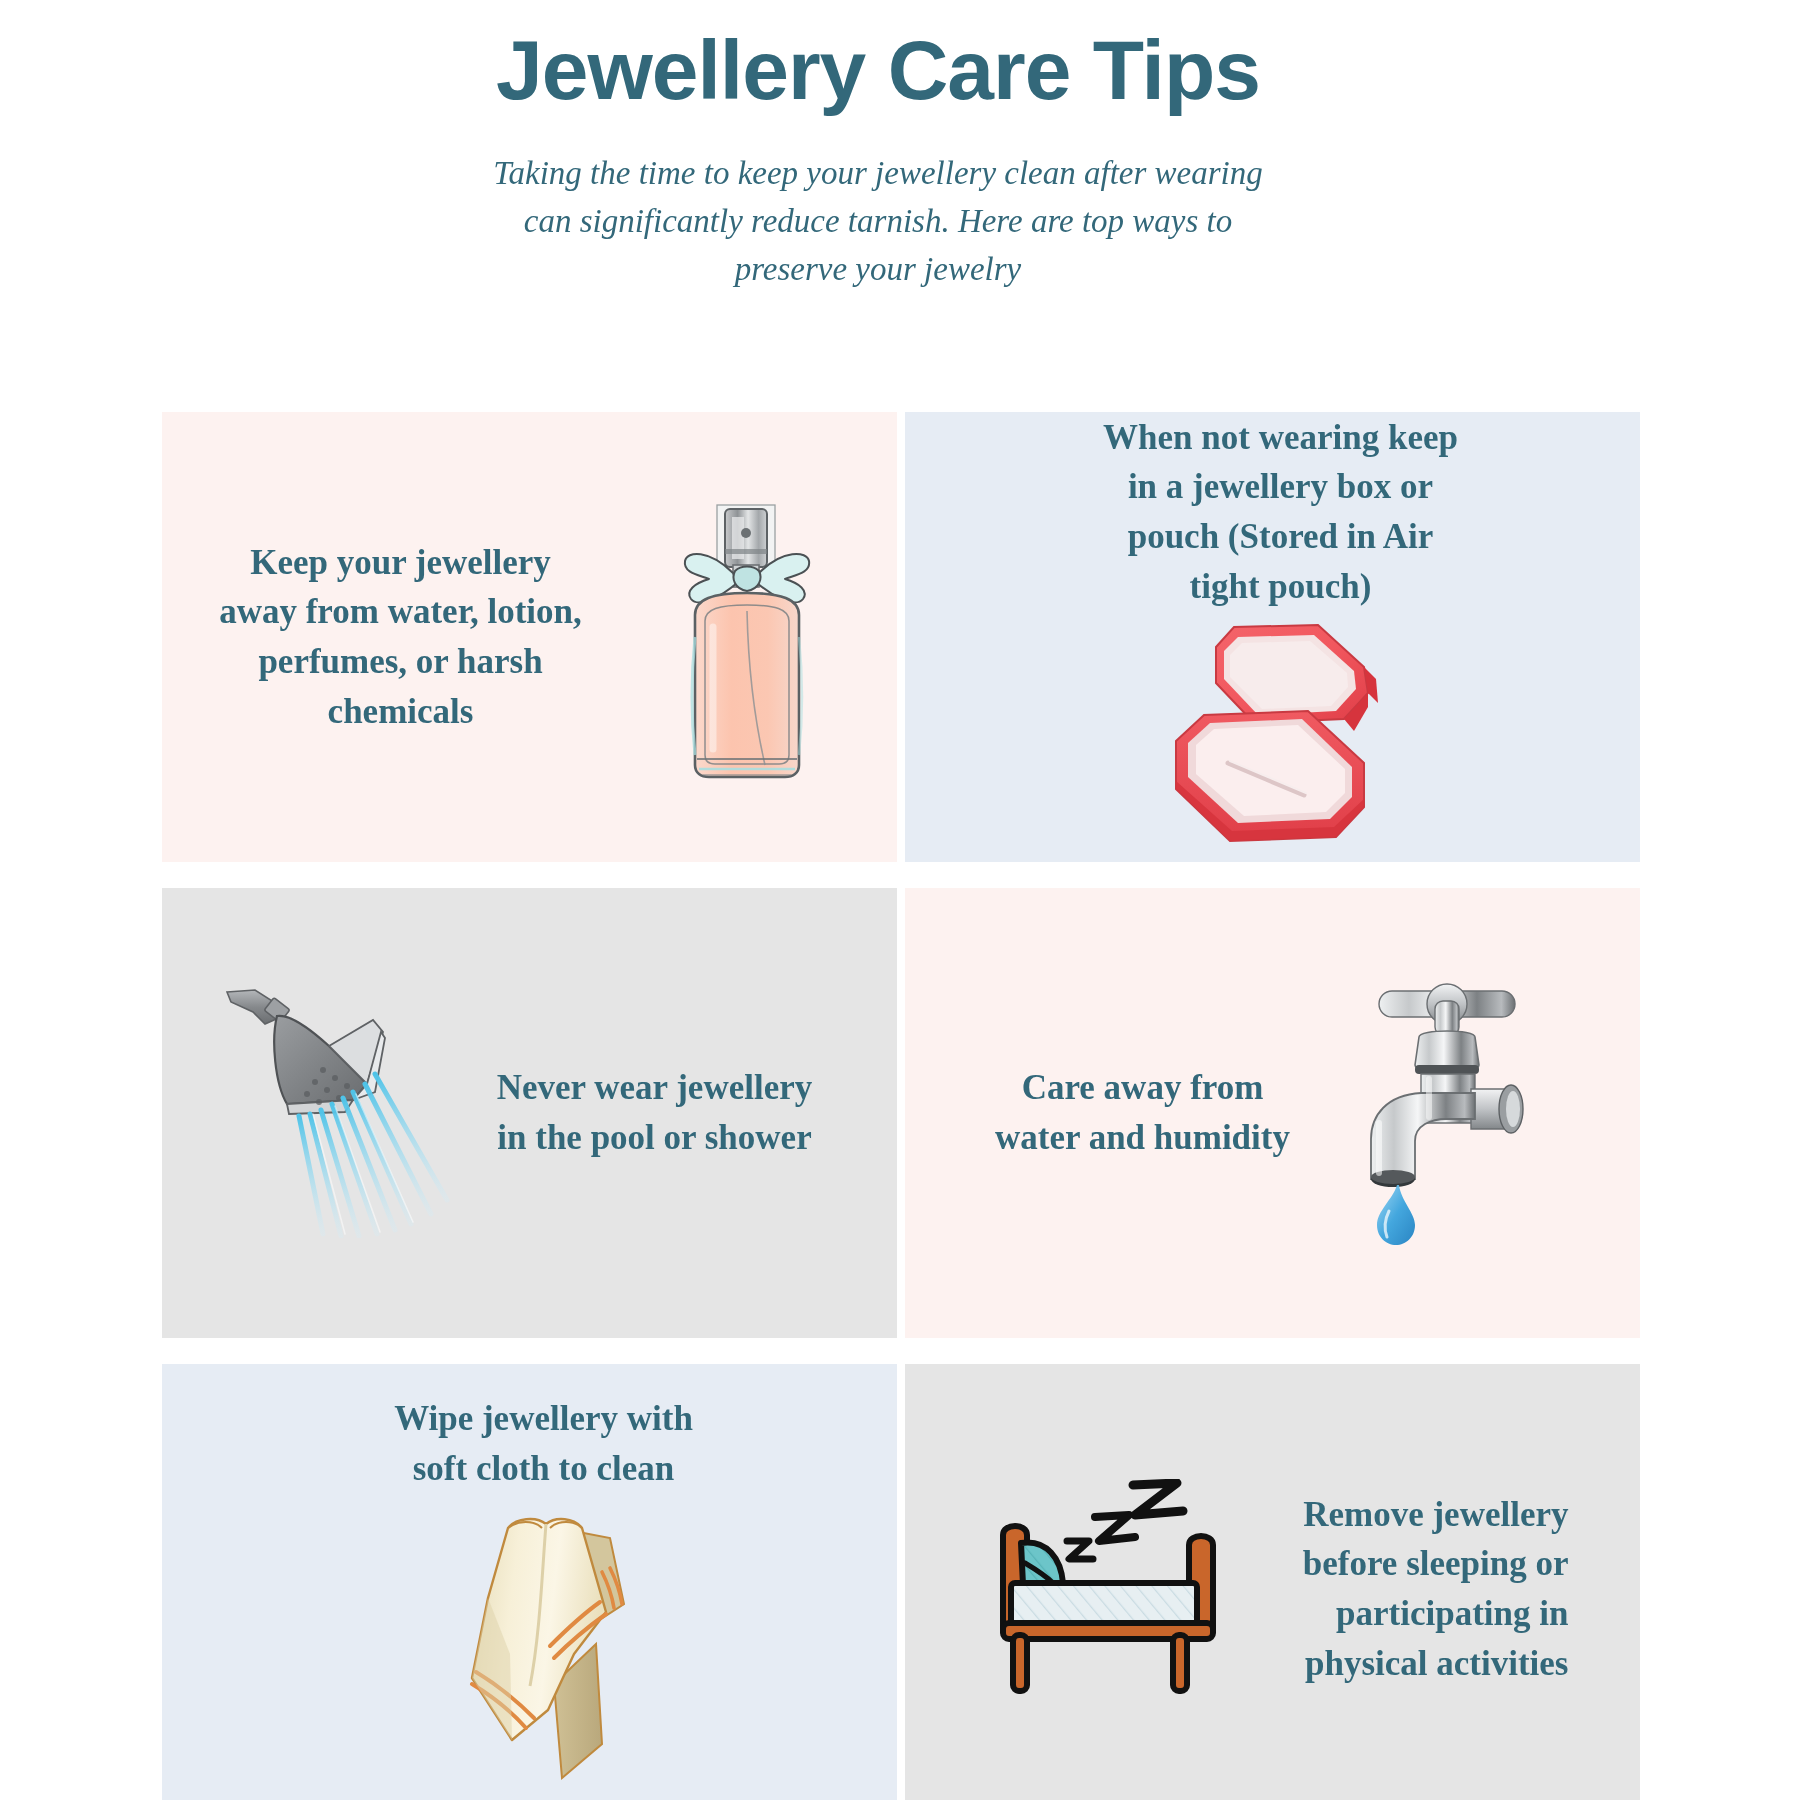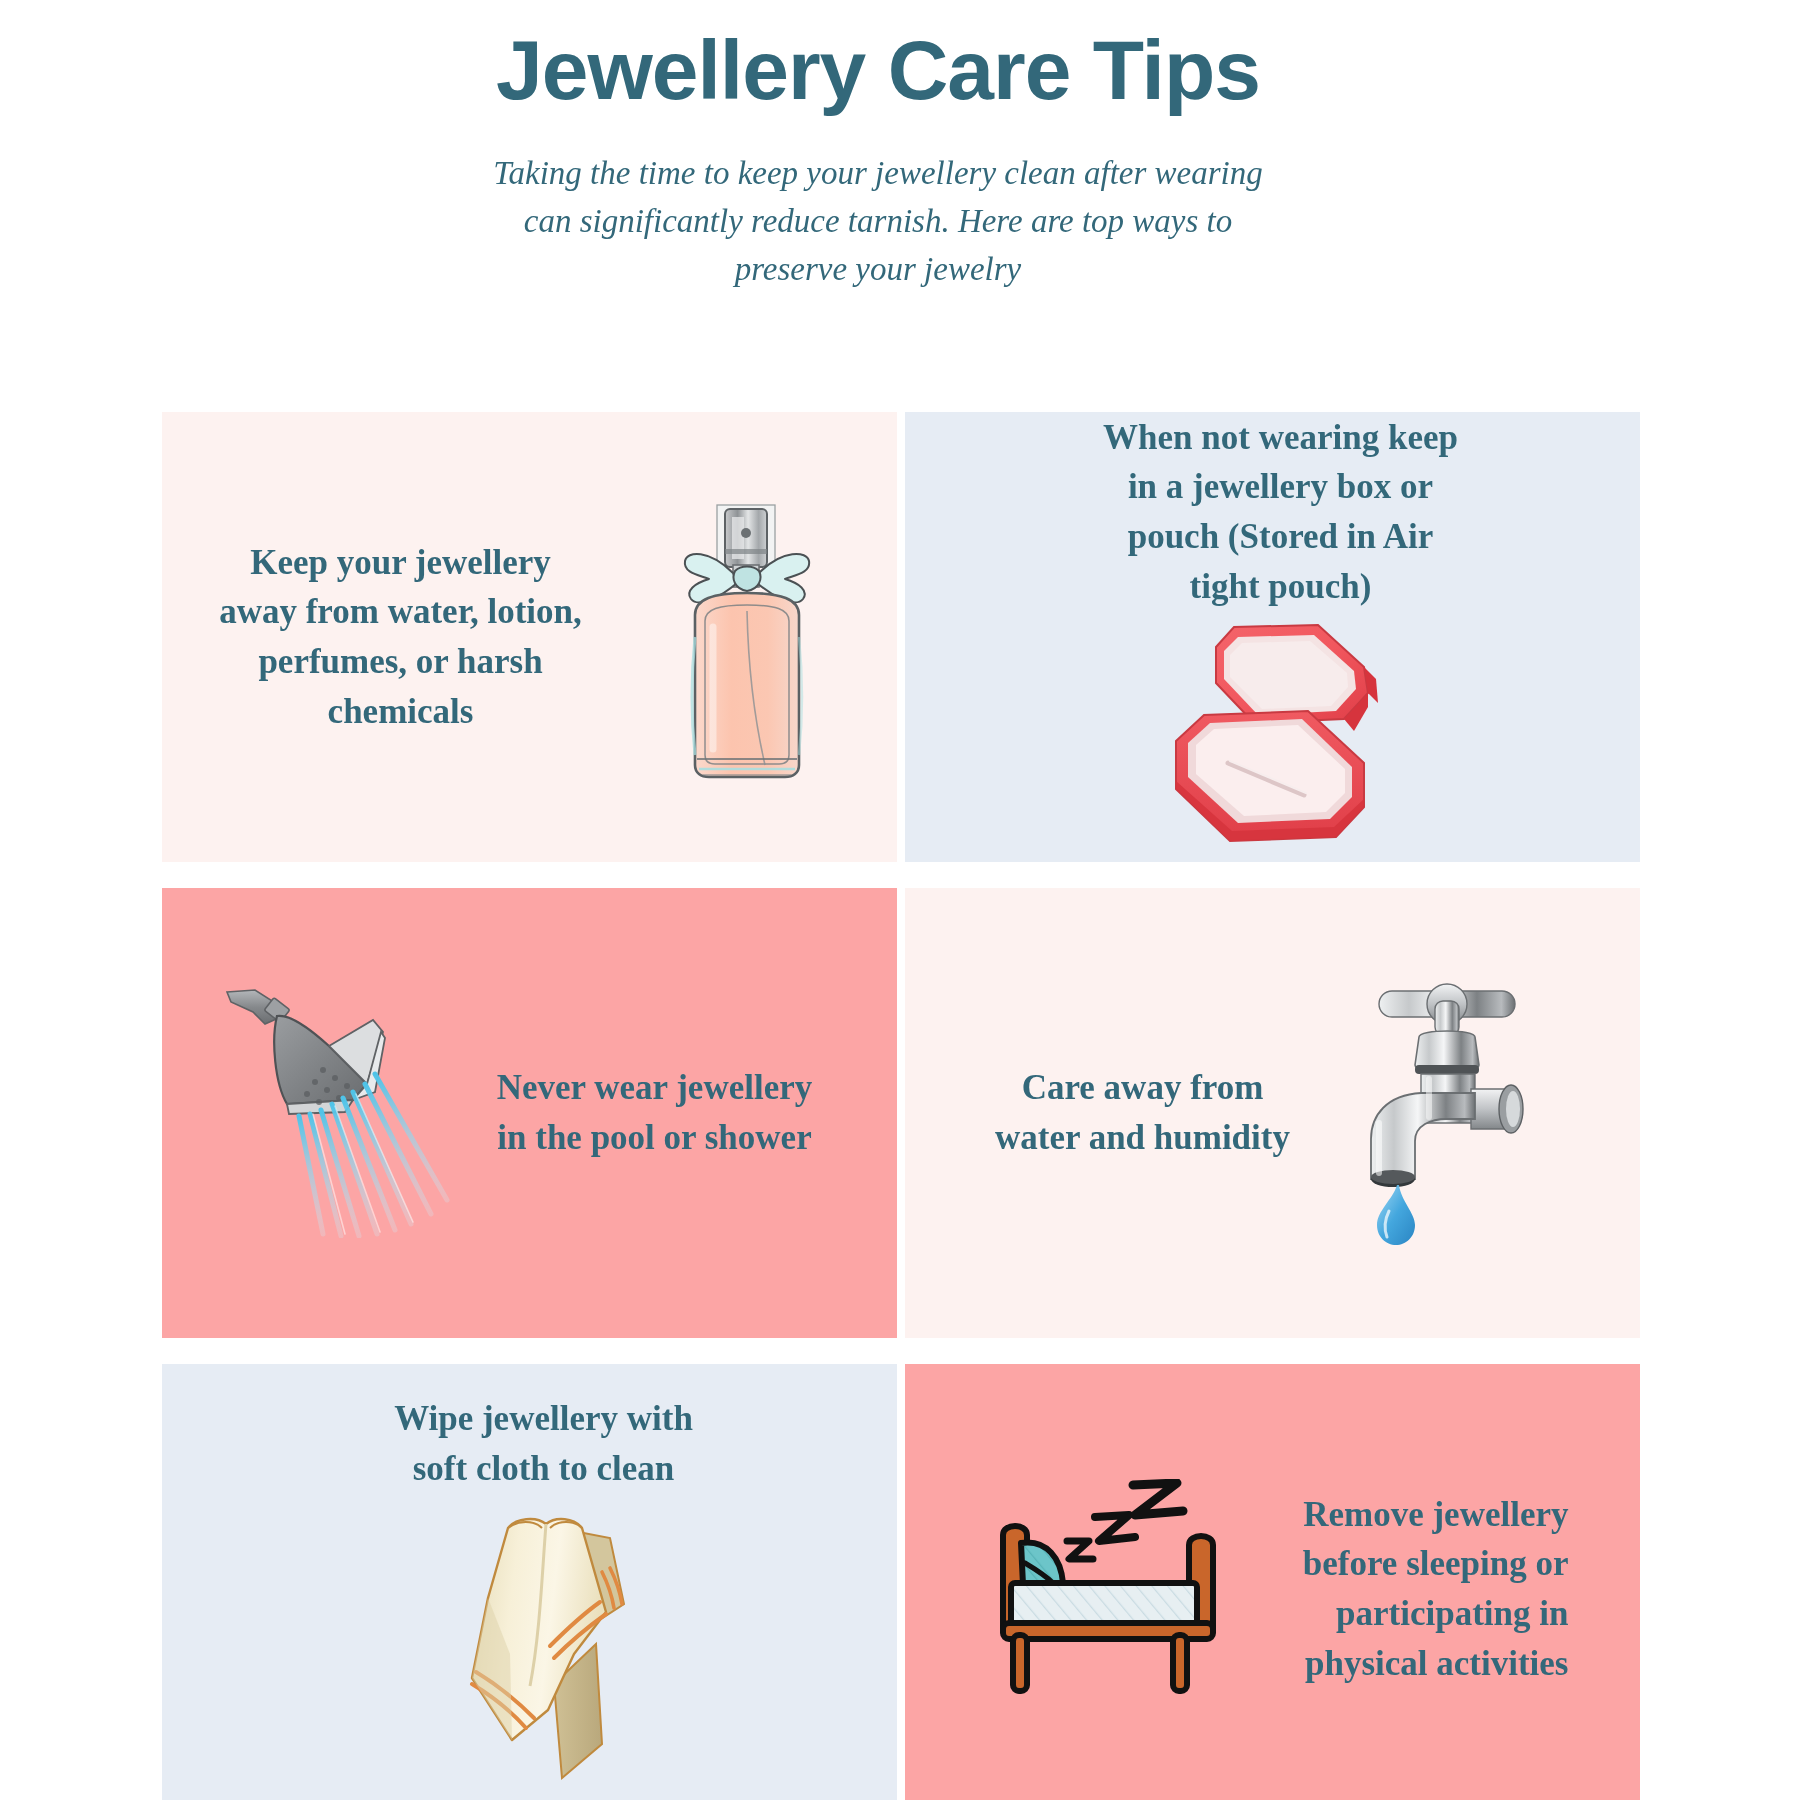--- a/index.html
+++ b/index.html
@@ -62,21 +62,21 @@
   .card {
     position: relative;
     display: flex;
     align-items: center;
     justify-content: center;
     overflow: hidden;
     box-sizing: border-box;
   }
   .card.bg-pink   { background: #fdf2f0; }
   .card.bg-blue   { background: #e6ecf4; flex-direction: column; }
-  .card.bg-cream  { background: #fca5a5; }
+  .card.bg-cream  { background: #e5e5e5; }
 
   .card-text {
     font-family: "Liberation Serif", serif;
     font-weight: bold;
     font-size: 35px;
     line-height: 1.42;
     color: #33687a;
     text-align: center;
     white-space: pre-line;
   }

